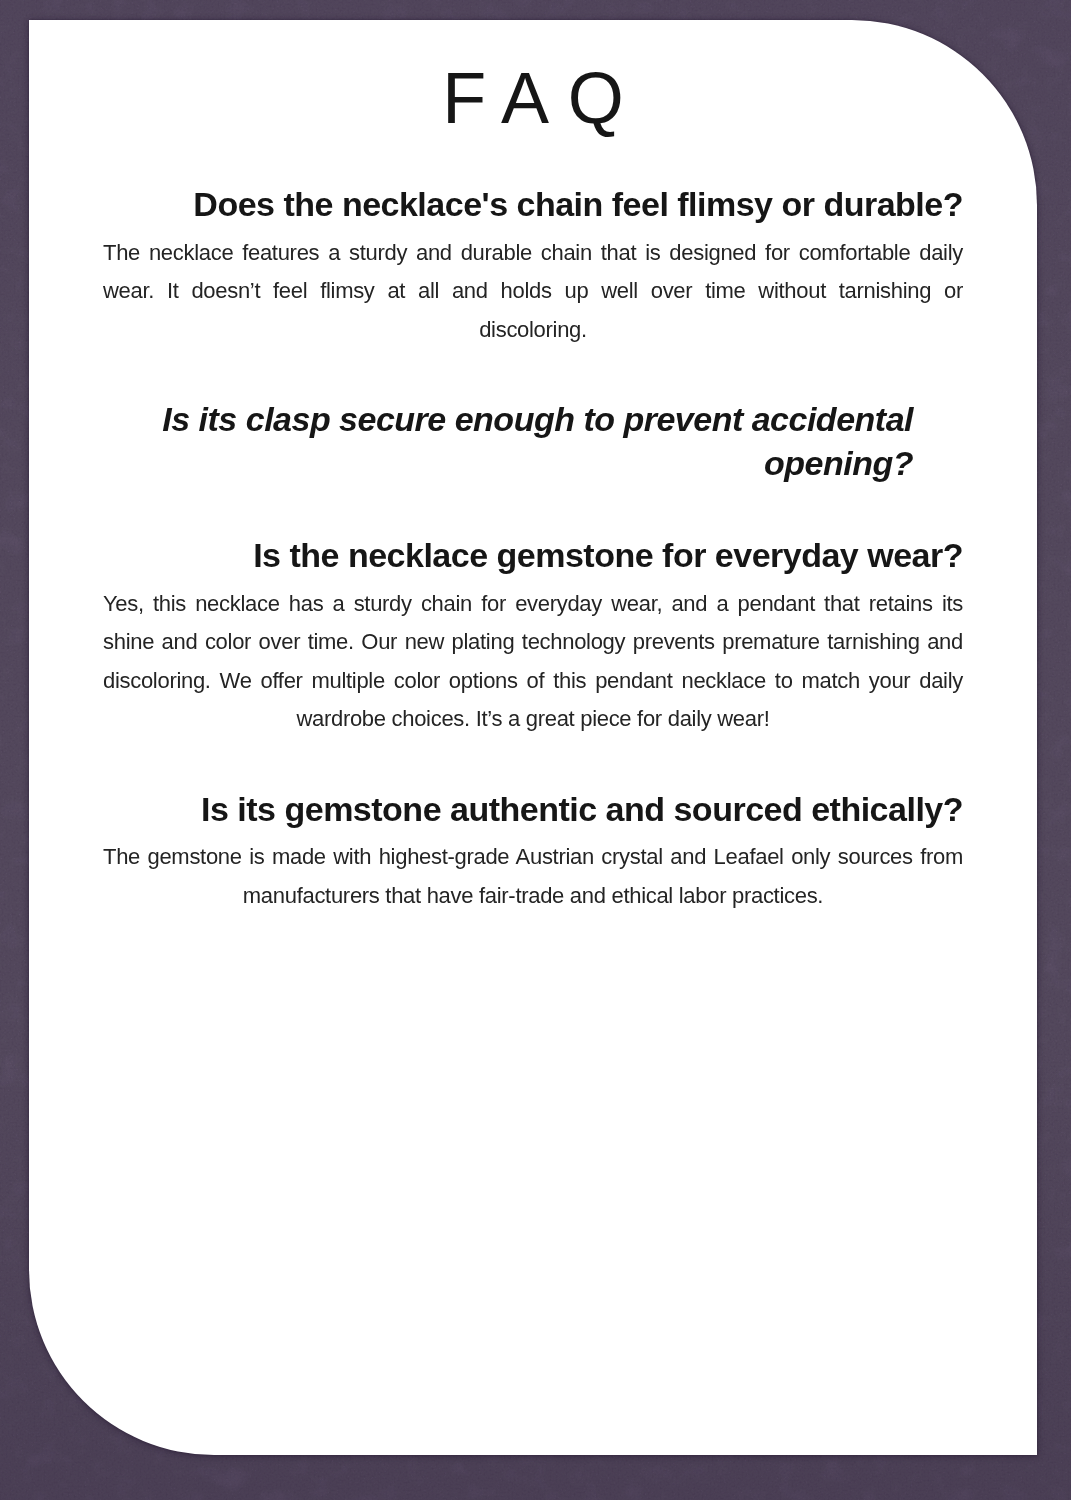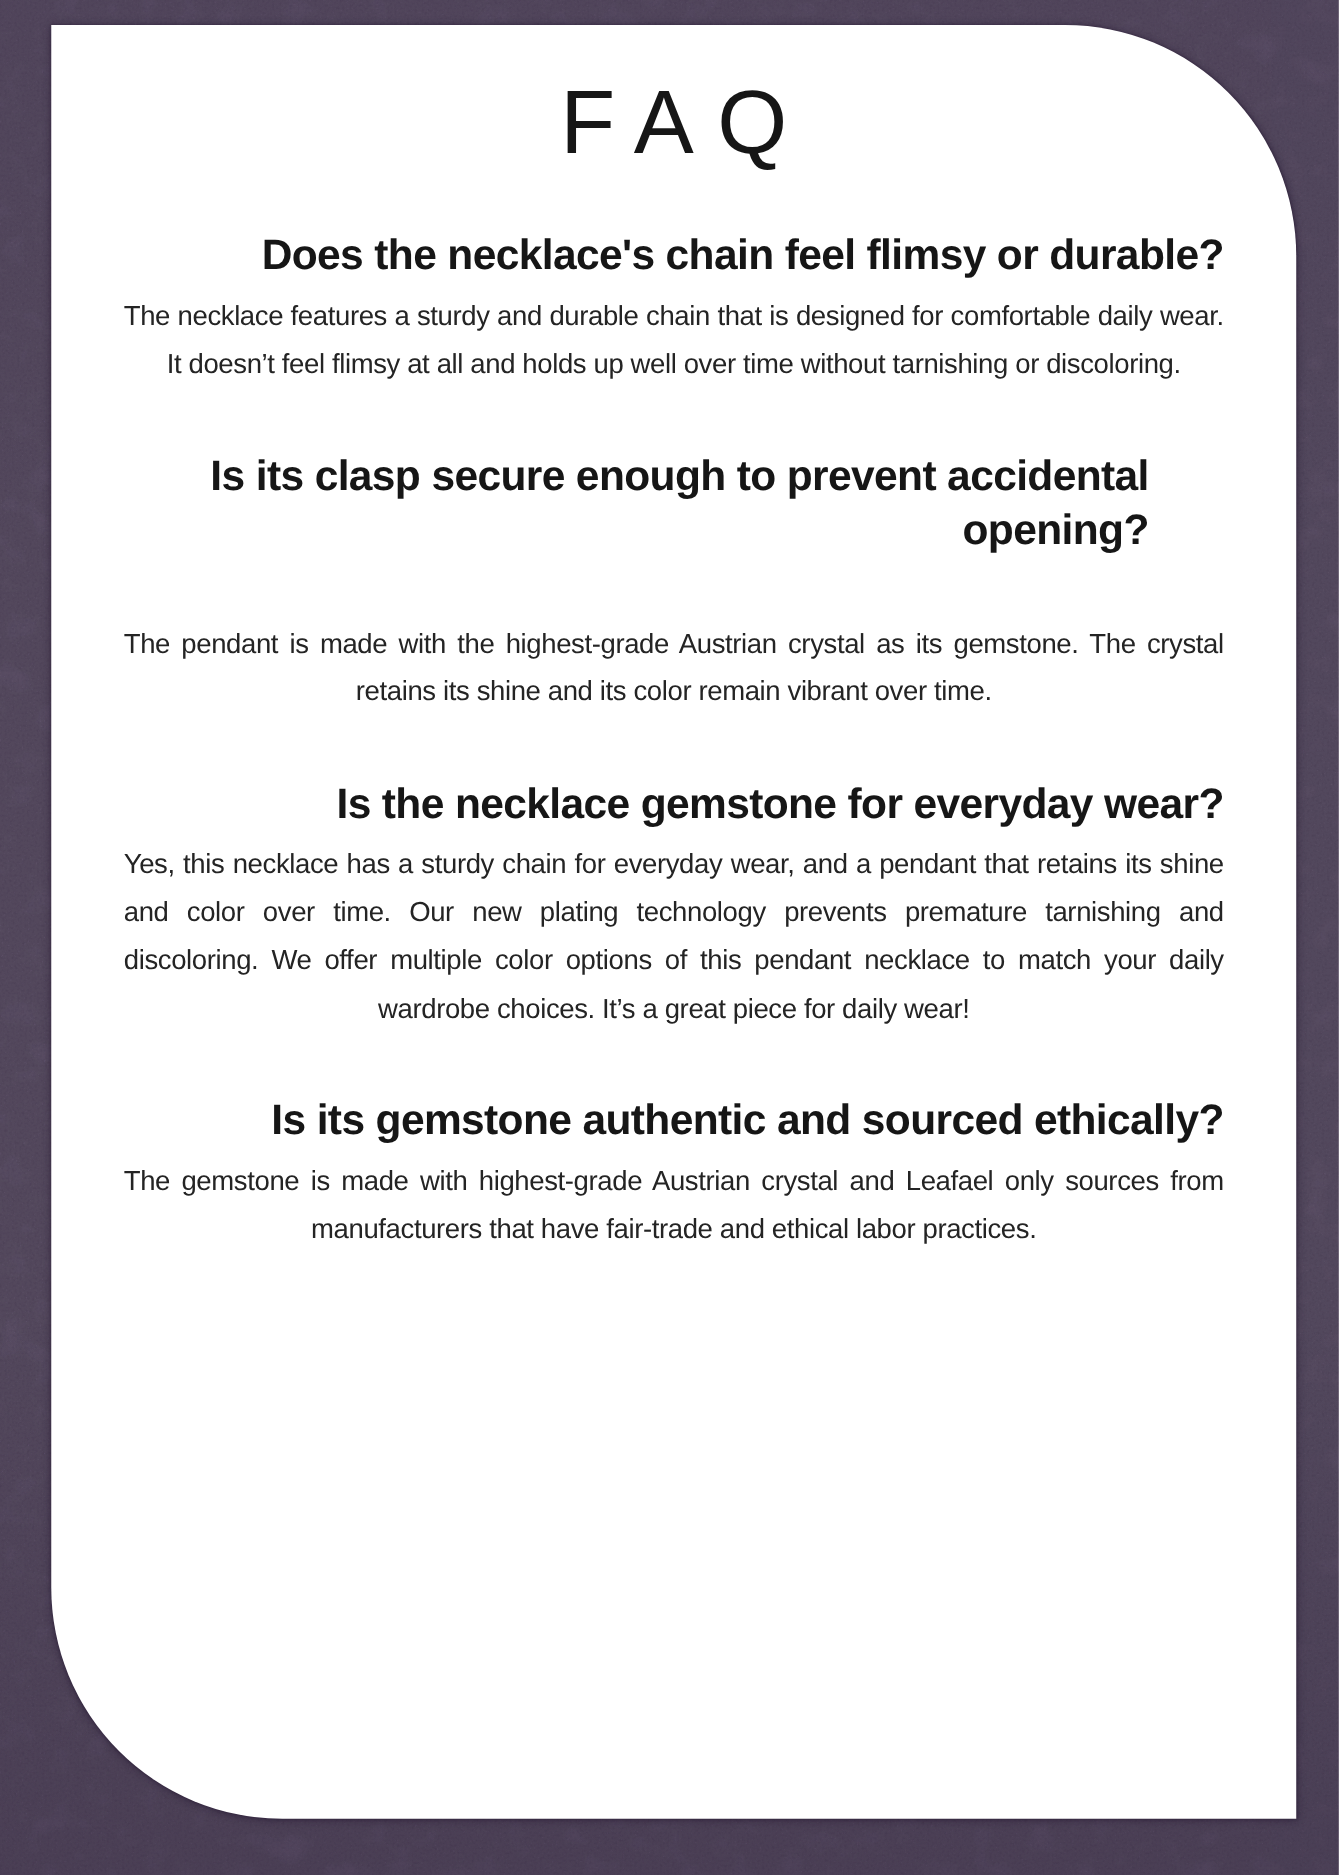--- a/index.html
+++ b/index.html
@@ -33,23 +33,22 @@
   }
   .card {
     position: absolute;
     left: 29px;
     top: 20px;
     right: 34px;
     bottom: 45px;
     background: var(--card-color, #ffffff);
     border-radius: 0 185px 0 185px;
     box-shadow: 0 1px 7px rgba(25, 12, 38, 0.45), 0 0 2px rgba(25, 12, 38, 0.35);
-    padding: 0 58px;
+    padding: 0 74px;
     box-sizing: border-box;
-    margin-left: 12px;
   }
   .title {
     margin: 0;
     padding-top: 42px;
     text-align: center;
     font-size: 72px;
     font-weight: 100;
     line-height: 1.0;
     letter-spacing: 0.26em;
     padding-left: 0.26em; 
@@ -62,20 +61,21 @@
     margin: 0 auto 7px auto;
     text-align: right;
     font-size: 34px;
     font-weight: 700;
     line-height: 1.28;
     letter-spacing: -0.5px;
     color: var(--heading-color, #161616);
   }
   .qa .q.q-narrow {
     max-width: 760px;
+    font-style: italic;
   }
   .qa .a {
     margin: 0;
     text-align: justify;
     text-align-last: center;
     font-size: 22px;
     font-weight: 400;
     line-height: 38.5px;
     letter-spacing: -0.3px;
     color: var(--body-color, #242424);
@@ -110,21 +110,20 @@
     <section class="qa">
       <h2 class="q">Does the necklace's chain feel flimsy or durable?</h2>
       <p class="a">The necklace features a sturdy and durable chain that is designed for comfortable daily wear. It doesn’t feel flimsy at all and holds up well over time without tarnishing or discoloring.</p>
     </section>
 
     <section class="qa">
       <h2 class="q q-narrow">Is its clasp secure enough to prevent accidental opening?</h2>
     </section>
 
     <section class="qa">
-      <p class="a">The pendant is made with the highest-grade Austrian crystal as its gemstone. The crystal retains its shine and its color remain vibrant over time.</p>
     </section>
 
     <section class="qa">
       <h2 class="q">Is the necklace gemstone for everyday wear?</h2>
       <p class="a">Yes, this necklace has a sturdy chain for everyday wear, and a pendant that retains its shine and color over time. Our new plating technology prevents premature tarnishing and discoloring. We offer multiple color options of this pendant necklace to match your daily wardrobe choices. It’s a great piece for daily wear!</p>
     </section>
 
     <section class="qa">
       <h2 class="q">Is its gemstone authentic and sourced ethically?</h2>
       <p class="a">The gemstone is made with highest-grade Austrian crystal and Leafael only sources from manufacturers that have fair-trade and ethical labor practices.</p>

